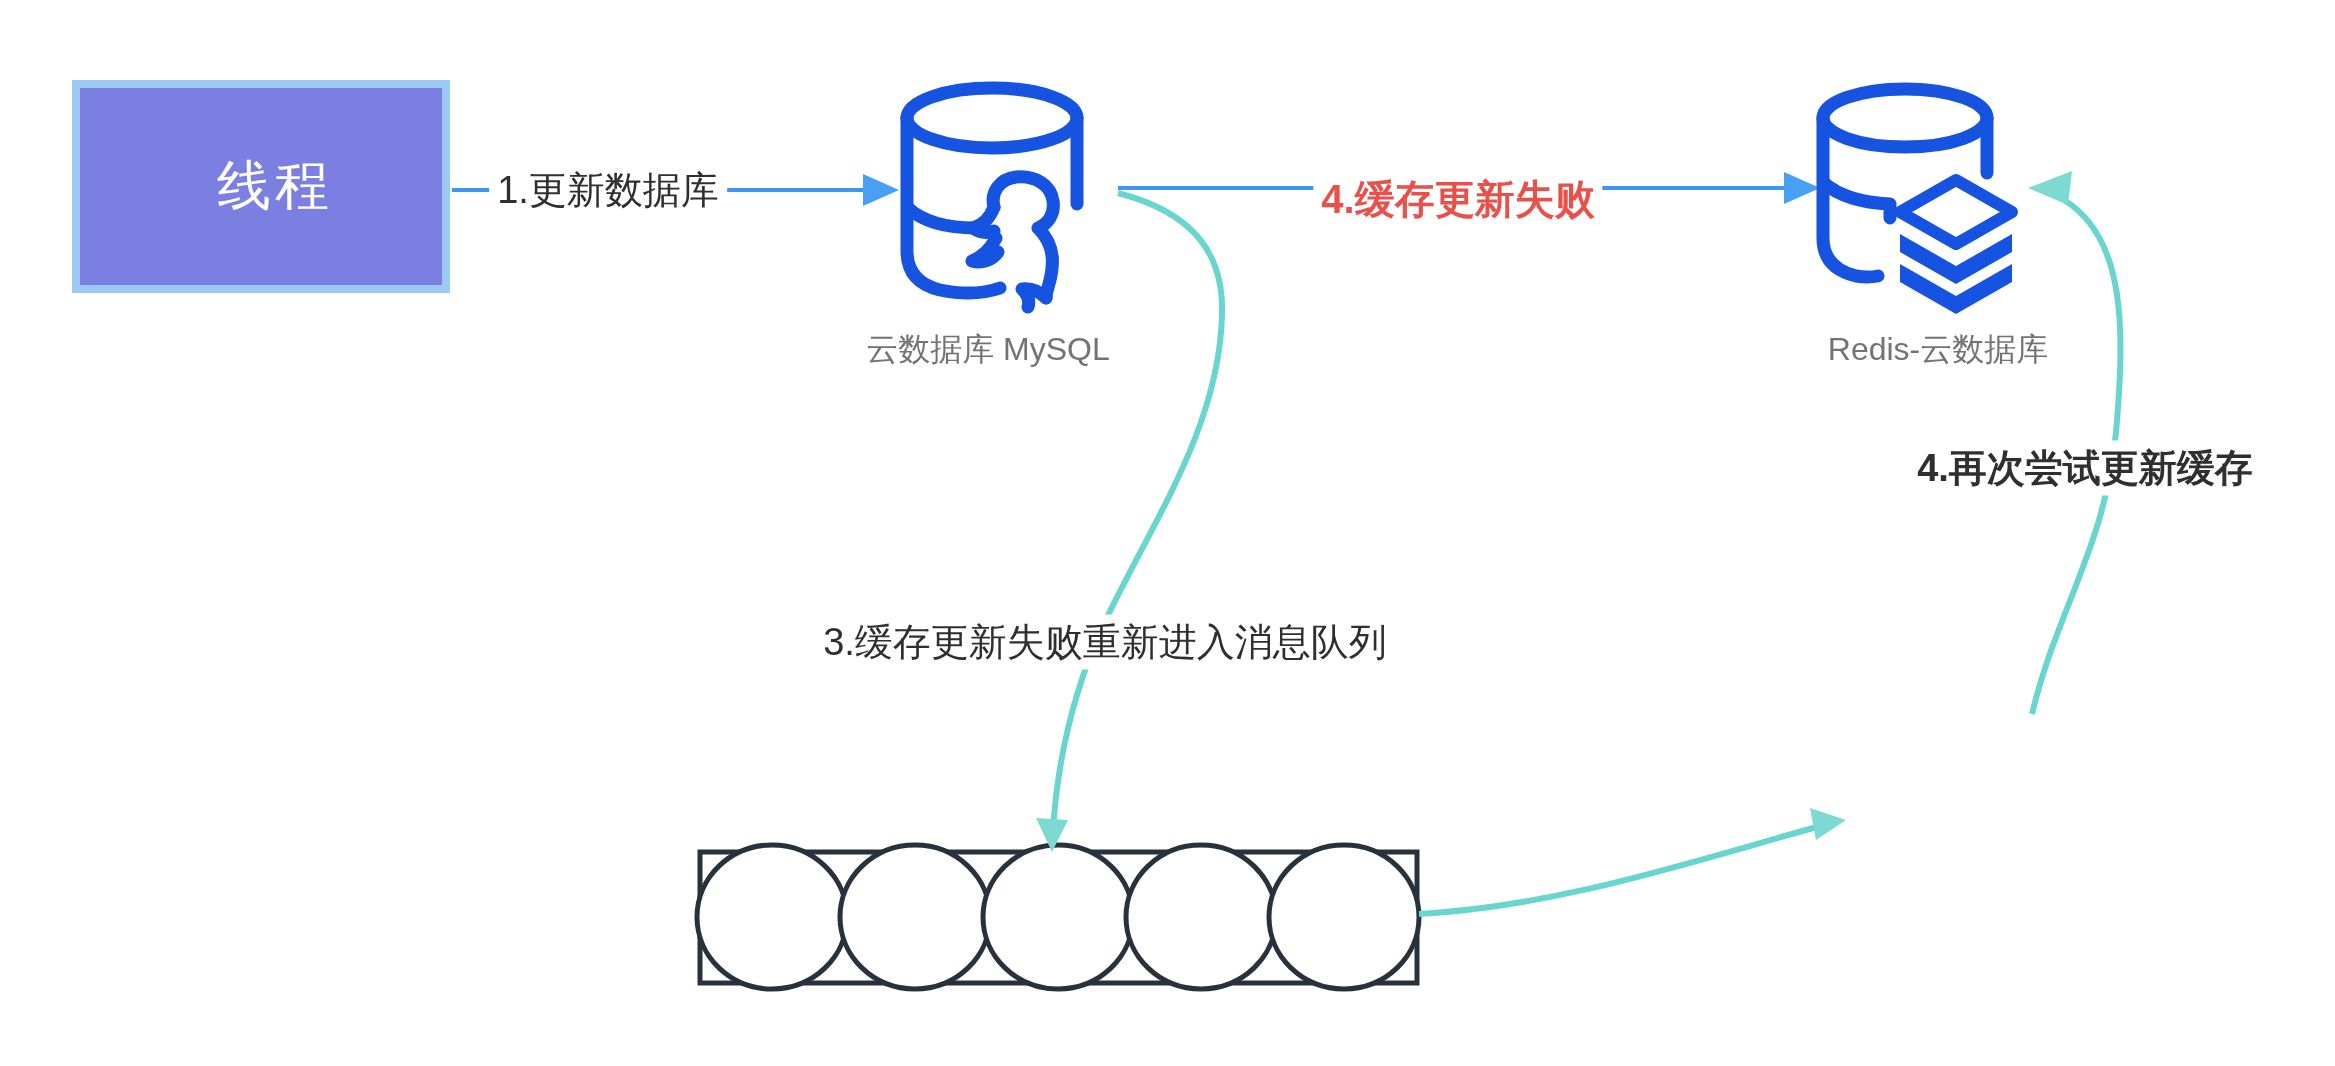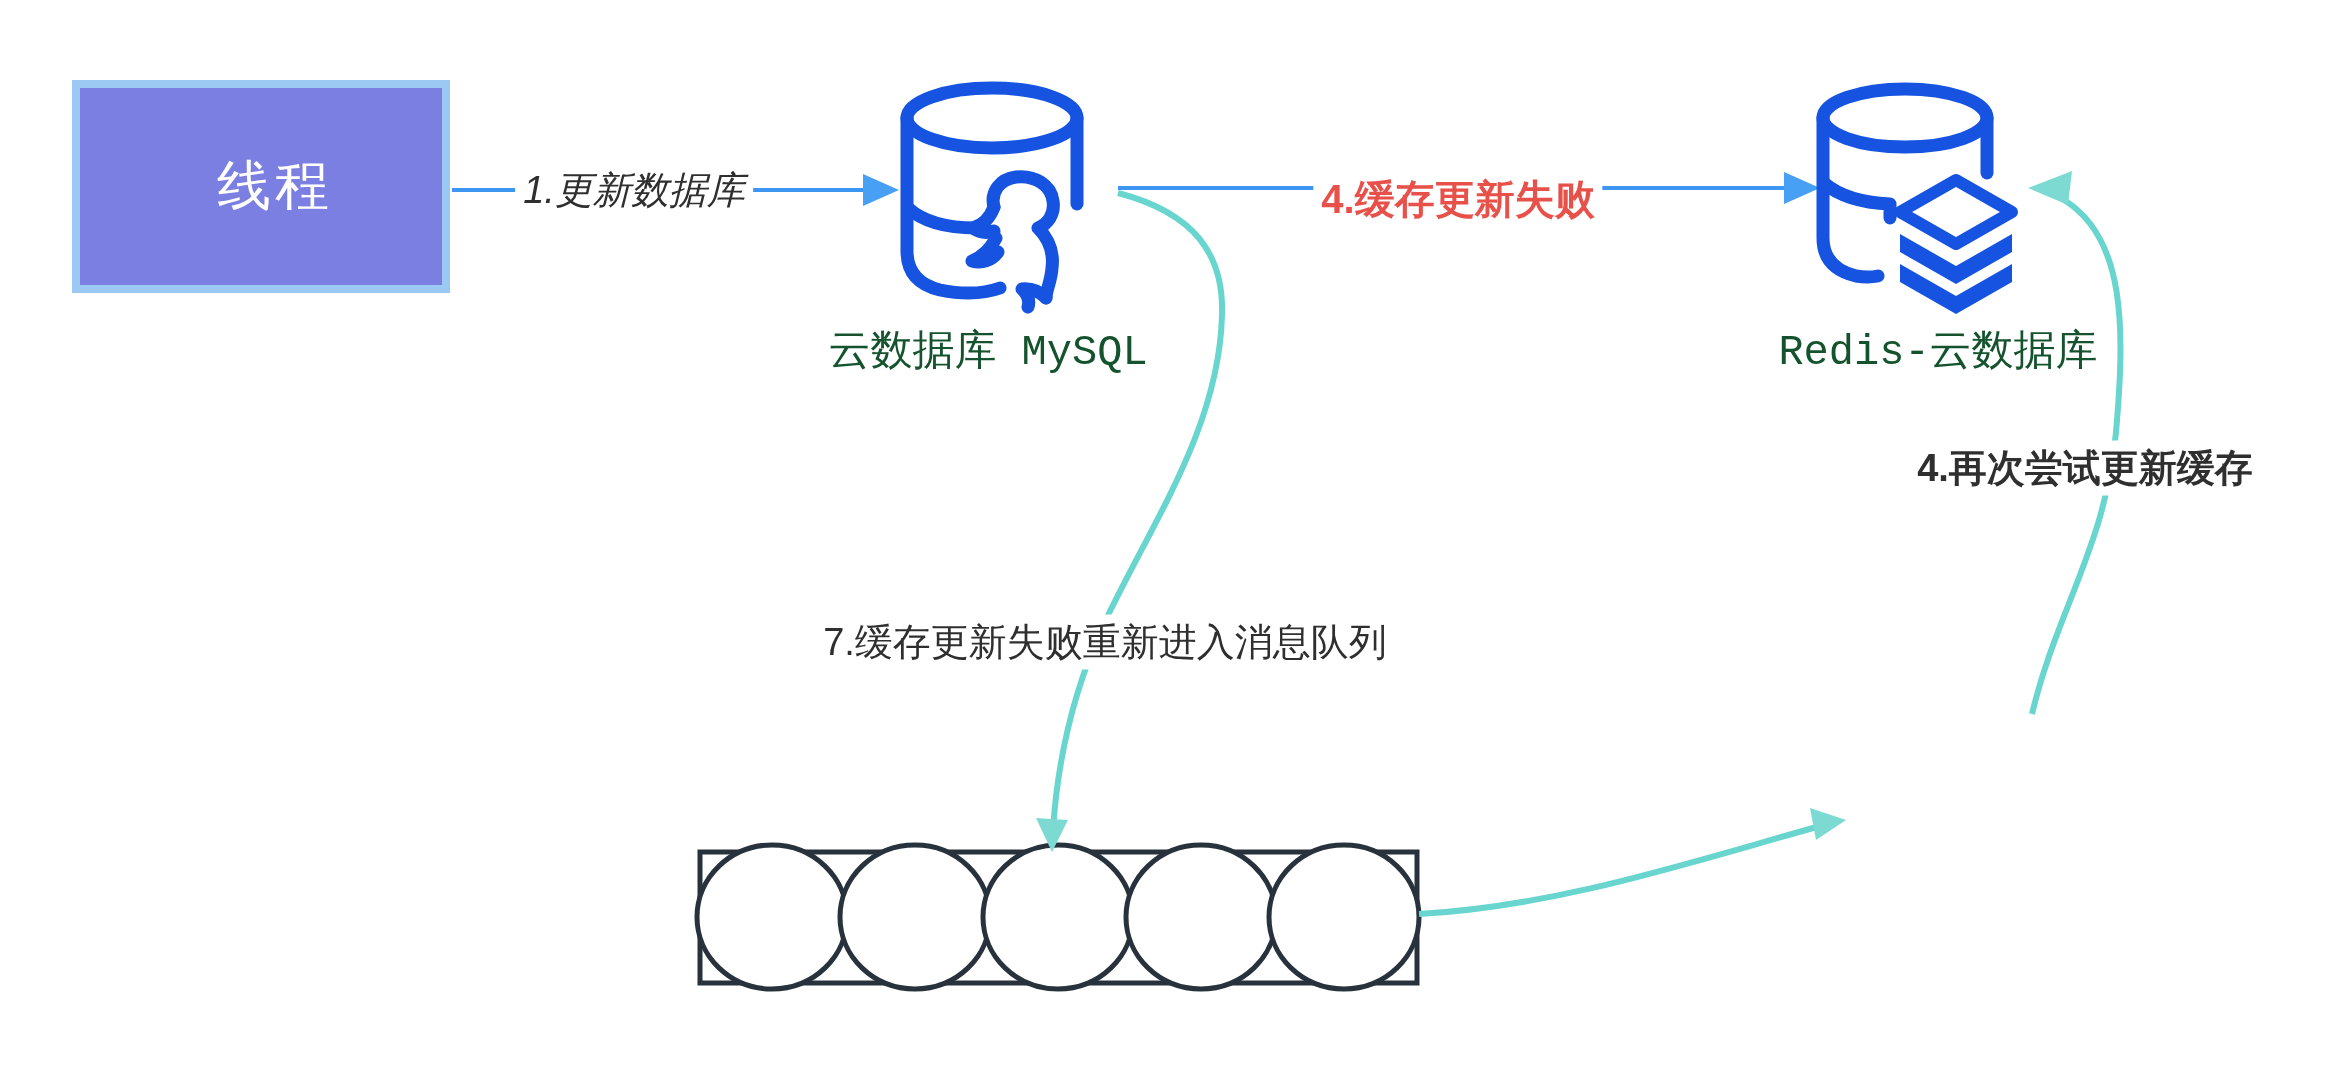--- a/index.html
+++ b/index.html
@@ -63,23 +63,22 @@
   }
   .edge-label.step2{
     font-size:40px;
     font-weight:bold;
     color:var(--step2-red);
   }
   .icon-label{
     position:absolute;
     transform:translate(-50%,-50%);
     white-space:nowrap;
-    font-size:42px;
-    color:#14532d;
-    font-family:Liberation Mono, monospace;
+    font-size:32px;
+    color:#737373;
   }
 </style>
 </head>
 <body>
 
 <div class="canvas">
 
   <svg class="layer-svg" viewBox="0 0 2335 1066">
 
     <g>
@@ -139,21 +138,21 @@
       <path d="M 84 146 L 140 178 L 196 146 L 196 164 L 140 196 L 84 164 Z" fill="var(--icon-blue)" stroke="none"></path>
       <path d="M 84 176 L 140 208 L 196 176 L 196 194 L 140 226 L 84 194 Z" fill="var(--icon-blue)" stroke="none"></path>
     </g>
   </svg>
 
   <div class="node-box thread-box">
     <span>线程</span>
   </div>
 
 
-  <div class="edge-label" style="left:634px;top:190px;font-style:italic;">1.更新数据库</div>
+  <div class="edge-label" style="left:608px;top:190px;">1.更新数据库</div>
   <div class="edge-label step2" style="left:1458px;top:199px;">4.缓存更新失败</div>
-  <div class="edge-label" style="left:1105px;top:642px;">7.缓存更新失败重新进入消息队列</div>
+  <div class="edge-label" style="left:1105px;top:642px;">3.缓存更新失败重新进入消息队列</div>
   <div class="edge-label" style="left:2085px;top:468px;font-weight:bold;">4.再次尝试更新缓存</div>
 
   <div class="icon-label" style="left:988px;top:350px;">云数据库 MySQL</div>
   <div class="icon-label" style="left:1938px;top:350px;">Redis-云数据库</div>
 
 </div>
 
 </body></html>

